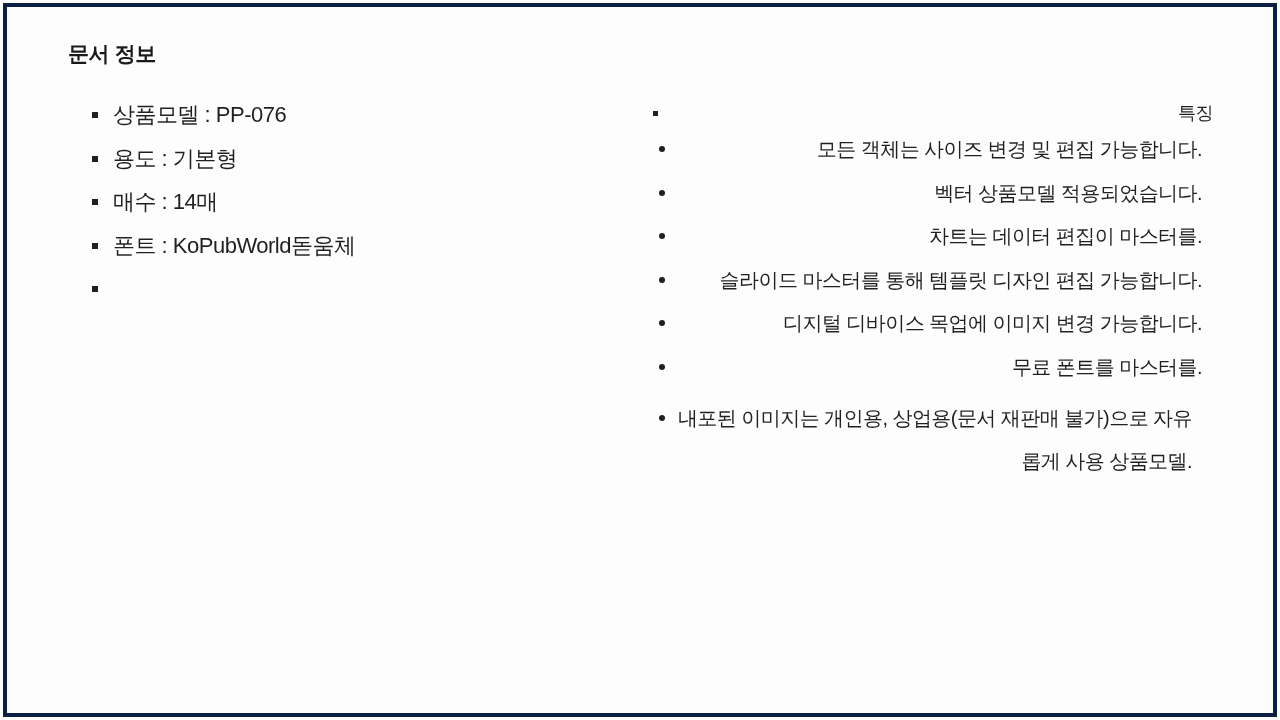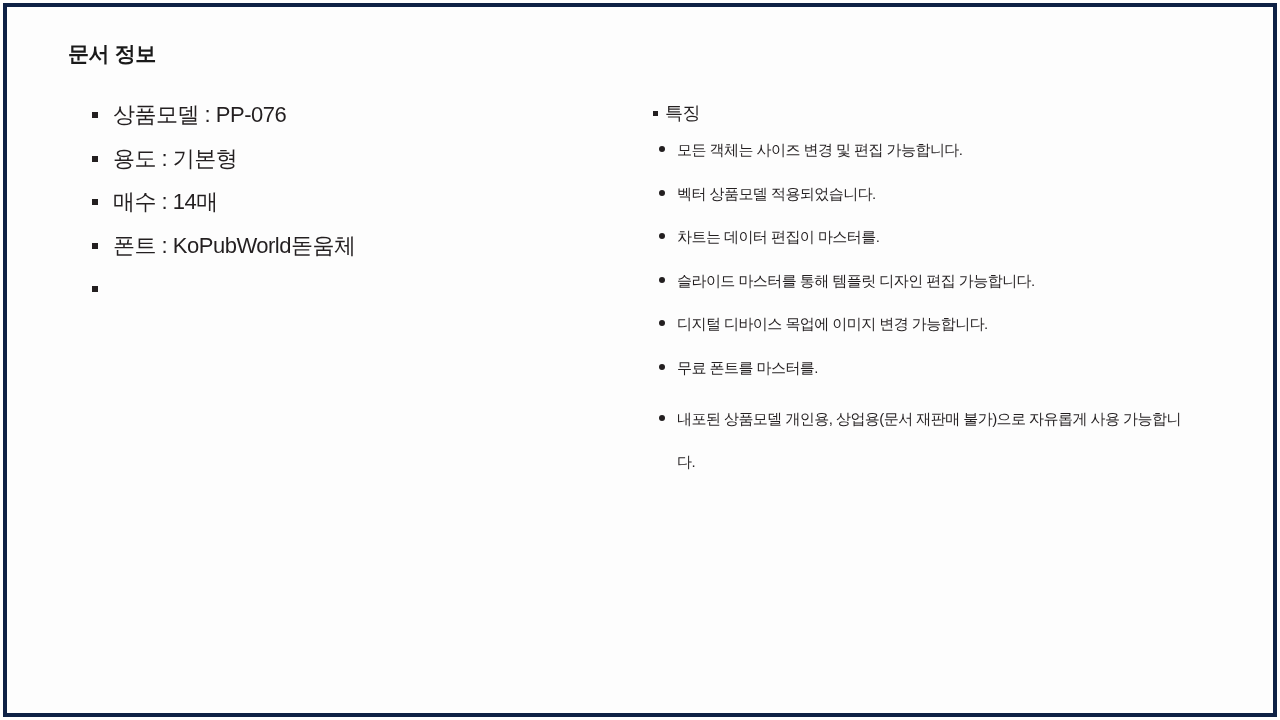--- a/index.html
+++ b/index.html
@@ -52,20 +52,21 @@
     position: absolute;
     left: 92px;
     top: 101px;
     width: 520px;
   }
   #right-column {
     position: absolute;
     left: 653px;
     top: 101px;
     width: 560px;
+    text-align: right;
   }
 
   
   .spec-item {
     position: relative;
     display: block;
     height: 43.5px;
     padding-left: 21px;
     font-size: 22px;
     line-height: 27px;
@@ -100,21 +101,21 @@
     width: 5px;
     height: 5px;
     background: #231f20;
   }
 
   .feature-item {
     position: relative;
     display: block;
     padding-left: 24px;
     margin-bottom: 16.5px;
-    font-size: 15px;
+    font-size: 20px;
     line-height: 27px;
     color: #231f20;
     letter-spacing: -0.55px;
     width: 525px;
   }
   .feature-item .rd-bullet {
     position: absolute;
     left: 6px;
     top: 10px;
     width: 6px;
@@ -188,17 +189,17 @@
     <div class="feature-item">
       <span class="rd-bullet"></span>
       <span>디지털 디바이스 목업에 이미지 변경 가능합니다.</span>
     </div>
     <div class="feature-item">
       <span class="rd-bullet"></span>
       <span>무료 폰트를 마스터를.</span>
     </div>
     <div class="feature-item wrapped">
       <span class="rd-bullet"></span>
-      <span>내포된 상품모델 개인용, 상업용(문서 재판매 불가)으로 자유롭게 사용 가능합니다.</span>
+      <span>내포된 이미지는 개인용, 상업용(문서 재판매 불가)으로 자유롭게 사용 상품모델.</span>
     </div>
   </div>
 
 </div>
 
 </body></html>

